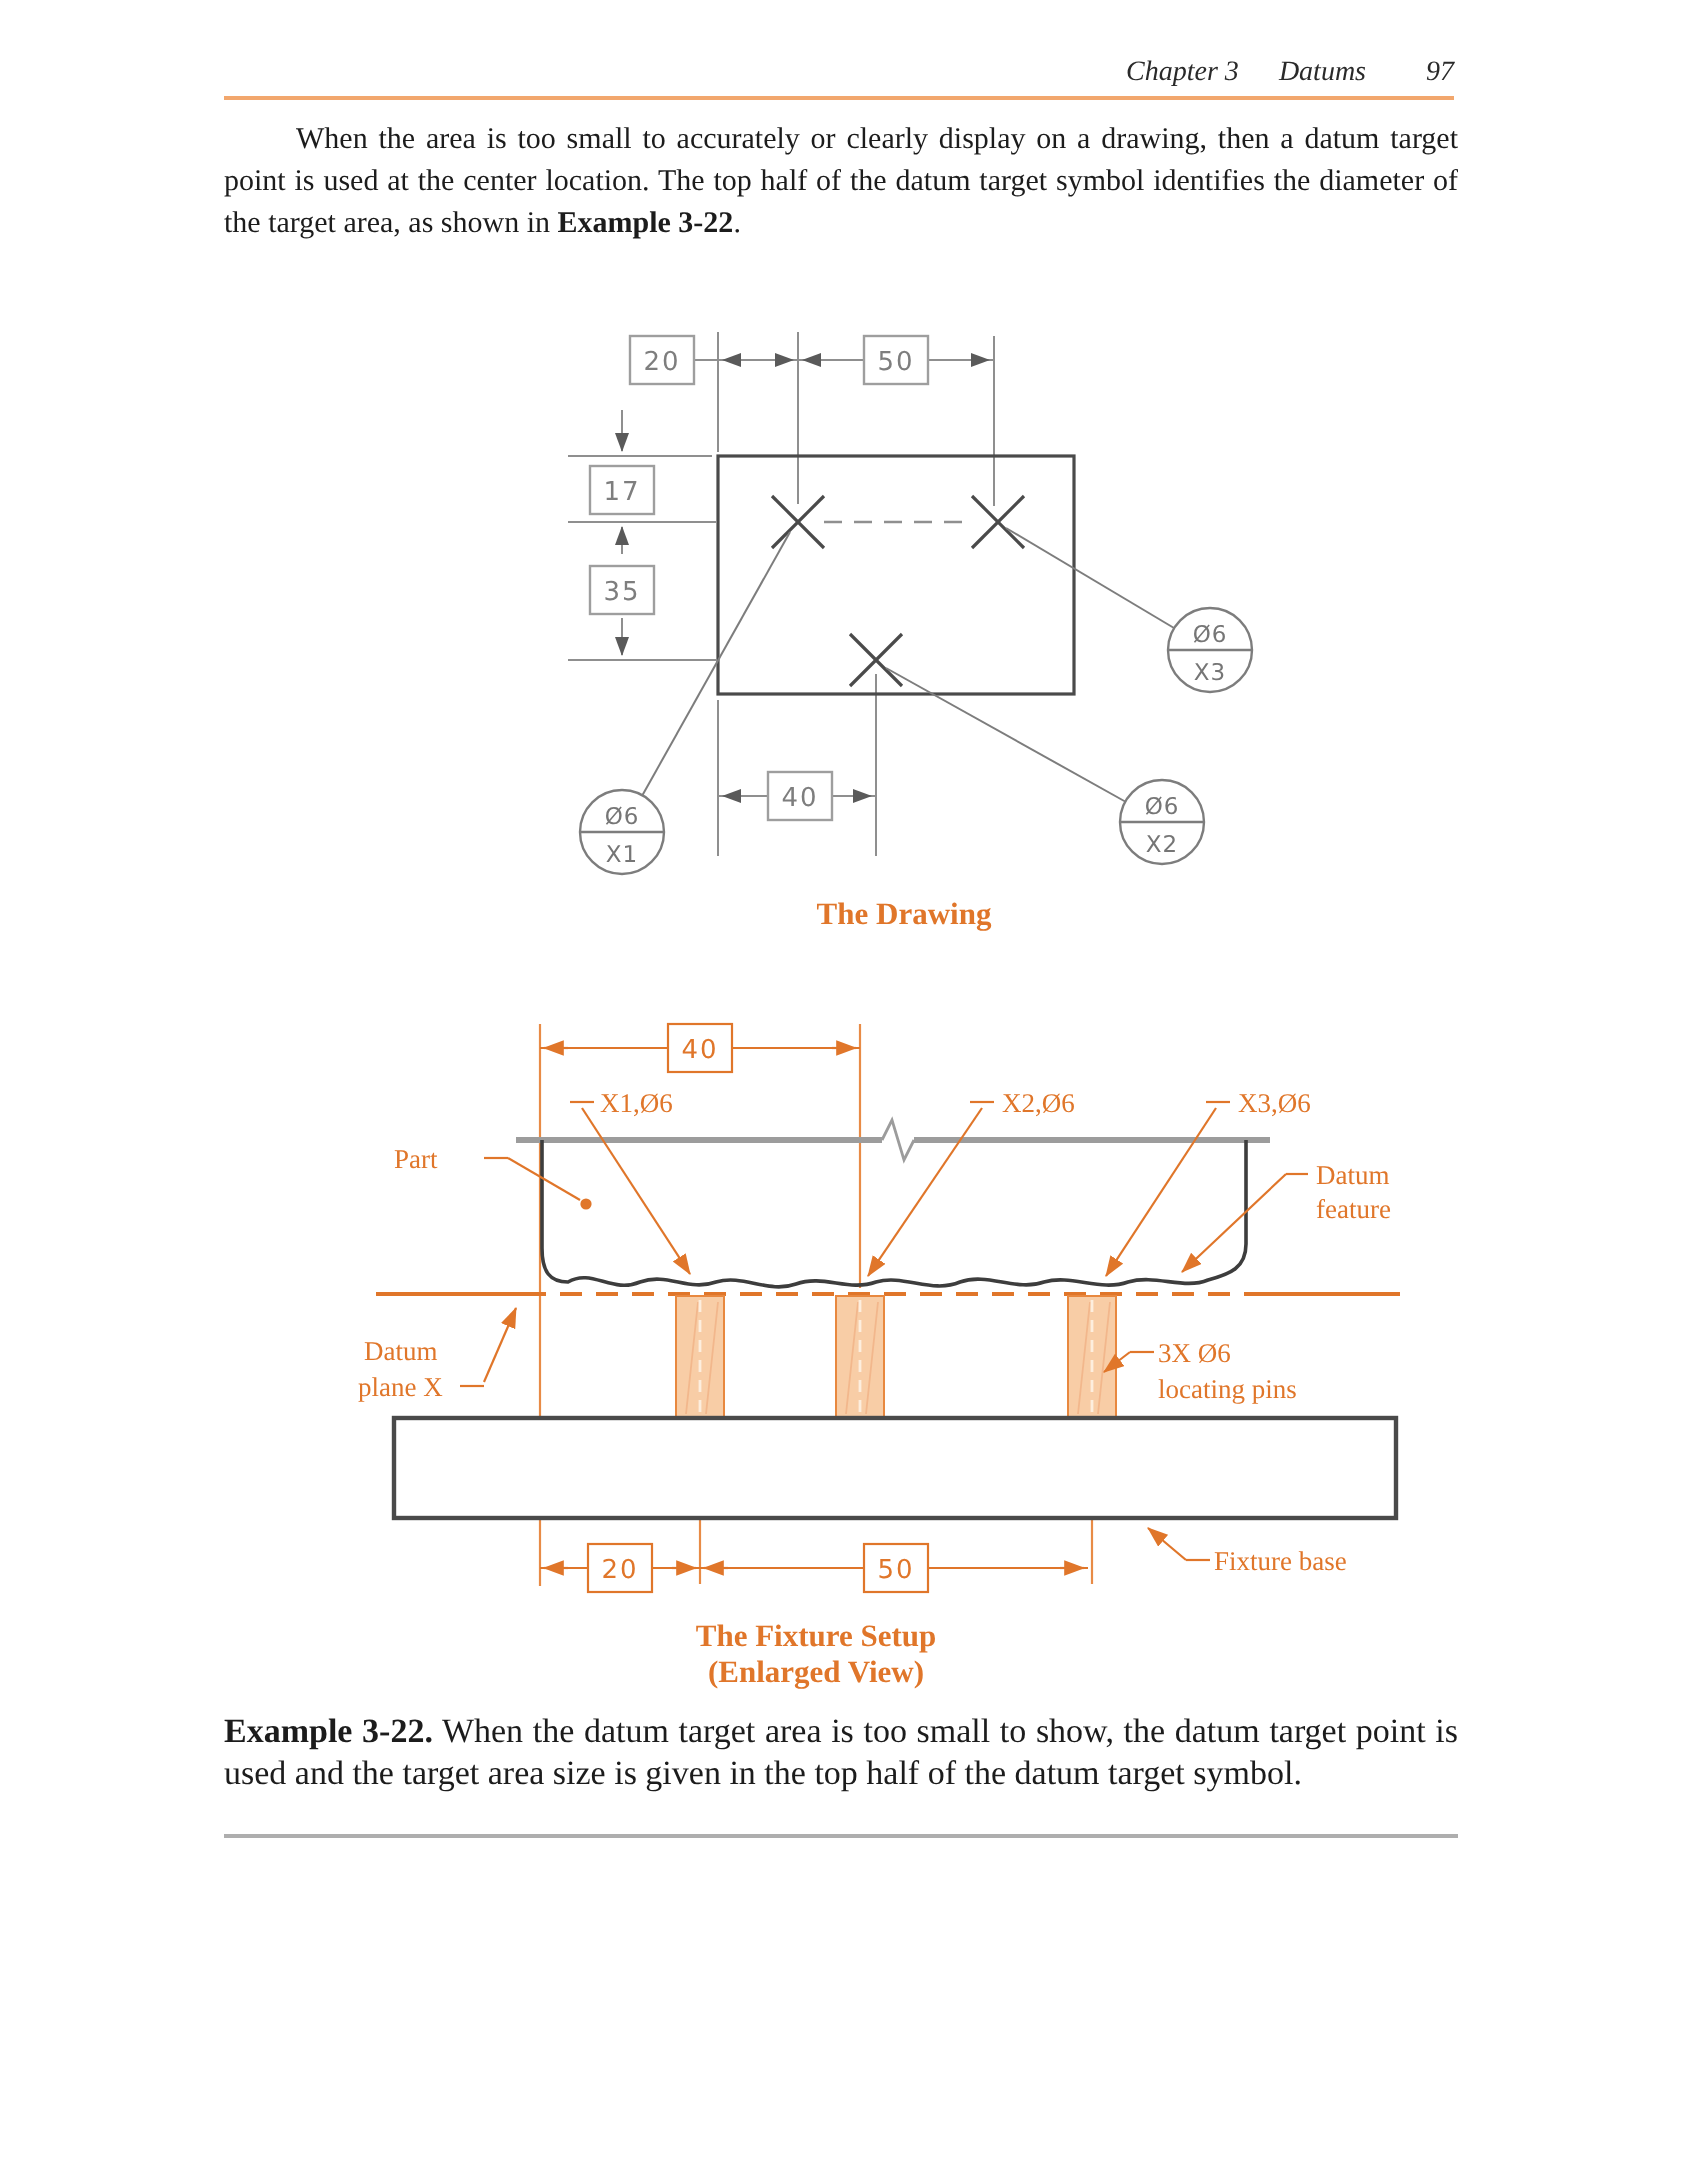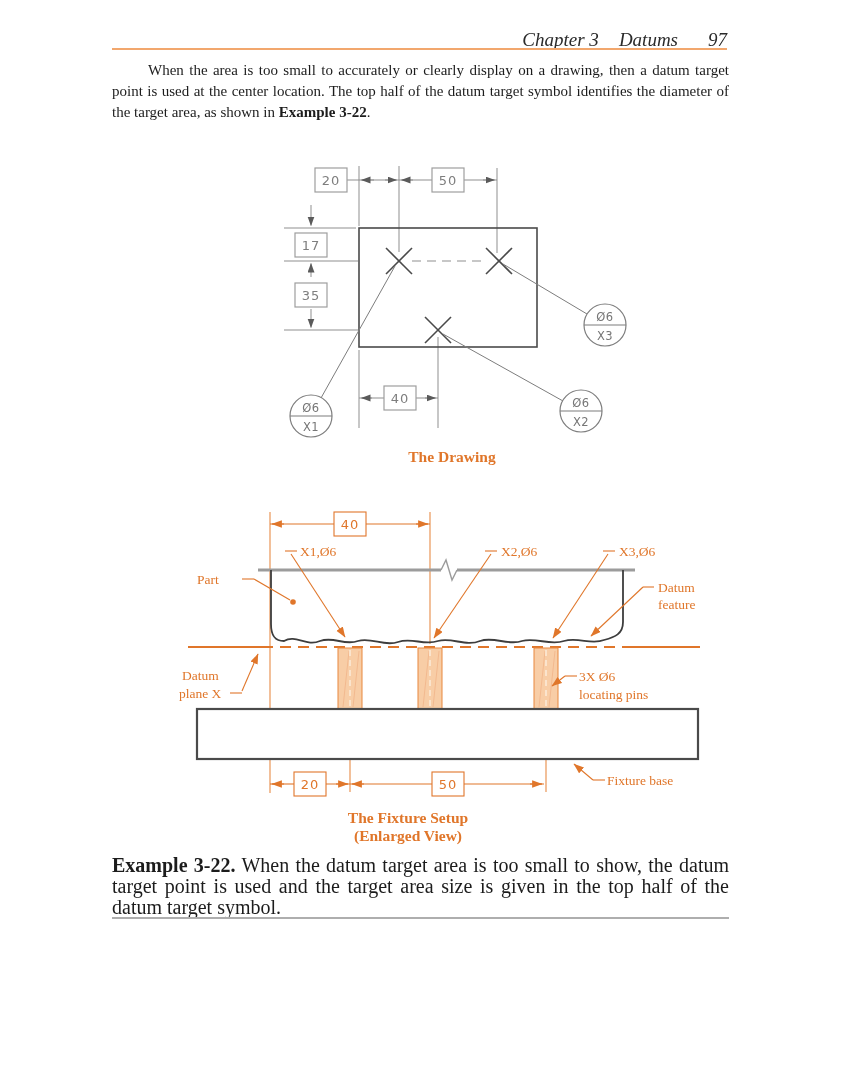--- a/index.html
+++ b/index.html
@@ -1,29 +1,29 @@
 <!DOCTYPE html>
 <html><head>
 <meta charset="utf-8">
 <style>
   html,body{margin:0;padding:0;background:#ffffff;}
   .page{position:relative;width:849px;height:1087px;background:#fff;overflow:hidden;
         font-family:"Liberation Serif", serif;color:#1c1c1c;}
   
   .hdr{position:absolute;top:29px;left:112px;width:615px;text-align:right;
-       font-style:italic;font-size:19px;color:#2a2a2a;}
+       font-style:italic;font-size:14px;color:#2a2a2a;}
   .hdr .sp1{display:inline-block;width:20px;}
   .hdr .sp2{display:inline-block;width:30px;}
   .hdr-rule{position:absolute;top:48px;left:112px;width:615px;height:2px;background:#f2a76d;}
   
   .para{position:absolute;top:60px;left:112px;width:617px;font-size:15px;line-height:21px;
         text-align:justify;}
   .para .indent{display:inline-block;width:36px;}
   b{font-weight:bold;}
-  .example{position:absolute;top:855px;left:112px;width:617px;font-size:20px;line-height:21px;
+  .example{position:absolute;top:855px;left:112px;width:617px;font-size:17px;line-height:21px;
         text-align:justify;}
   .bot-rule{position:absolute;top:917px;left:112px;width:617px;height:1.5px;background:#aeaeae;}
   
   svg{position:absolute;left:0;}
   .dimnum{font-family:"DejaVu Sans", sans-serif;font-size:13px;letter-spacing:1px;fill:#7e7e7e;}
   .dimnum-o{font-family:"DejaVu Sans", sans-serif;font-size:13px;letter-spacing:1px;fill:#e0762a;}
   .tgt{font-family:"DejaVu Sans", sans-serif;font-size:11.5px;letter-spacing:0.5px;fill:#767676;}
   .flabel{font-family:"Liberation Serif", serif;font-size:13.5px;fill:#e0762a;}
   .figcap{font-family:"Liberation Serif", serif;font-size:15.5px;font-weight:bold;fill:#e0762a;}
 </style>

